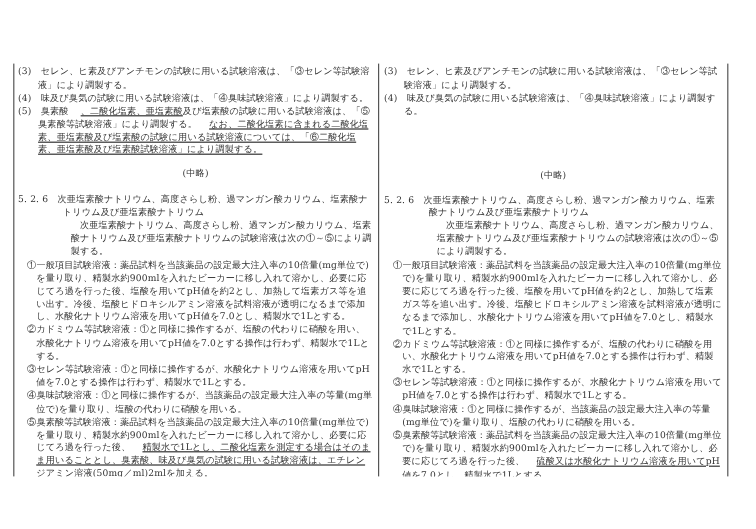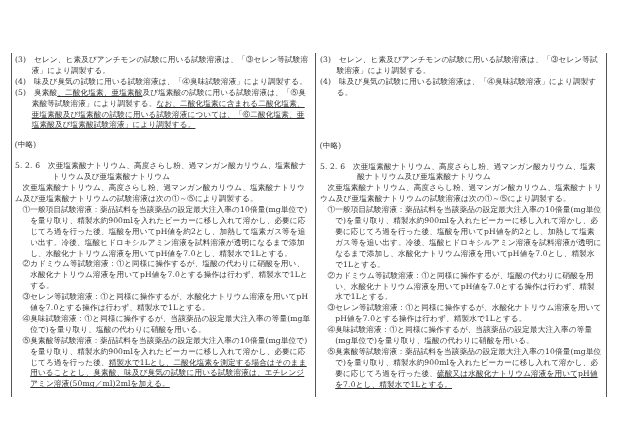--- a/index.html
+++ b/index.html
@@ -7,24 +7,24 @@
          font-family: "DejaVu Serif", "Liberation Serif", serif; color: #333; }
   .table { position: absolute; left: 11px; top: 53px; width: 594px; height: 344px;
            border-left: 1px solid #555; border-right: 1px solid #555; display: flex; }
   .col { position: relative; box-sizing: border-box; height: 100%; overflow: hidden;
          font-size: 7.6px; line-height: 10.9px; letter-spacing: 0.15px; }
   .col.left { width: 304px; border-right: 1px solid #555; padding: 2px 4px 0 3px; }
   .col.right { width: 290px; padding: 2px 4px 0 4px; }
   .p { margin: 0; white-space: normal; }
   .item { padding-left: 2.2em; text-indent: -2.2em; }
   .circ { padding-left: 2em; text-indent: -1em; }
-  .center { margin: 9px 0 10px 0; font-family: Liberation Serif, serif; }
+  .center { text-align: center; margin: 9px 0 10px 0; }
   .heading { padding-left: 4.9em; text-indent: -4.9em; }
-  .indent1 { text-indent: 1em; }
-  .u { text-decoration: underline; text-underline-offset: 1px; }
+  .indent1 { text-indent: 1em; margin-left: 44px; }
+  .u { text-decoration: underline; text-underline-offset: 1px; padding-left: 10px; }
   .gap { height: 8px; }
 </style>
 </head>
 <body>
 
 <div class="table">
 
   <div class="col left">
     <p class="p item"><span>(3)</span>　<span>セレン、ヒ素及びアンチモンの試験に用いる試験溶液は、「③セレン等試験溶液」により調製する。</span></p>
     <p class="p item"><span>(4)</span>　<span>味及び臭気の試験に用いる試験溶液は、「④臭味試験溶液」により調製する。</span></p>

